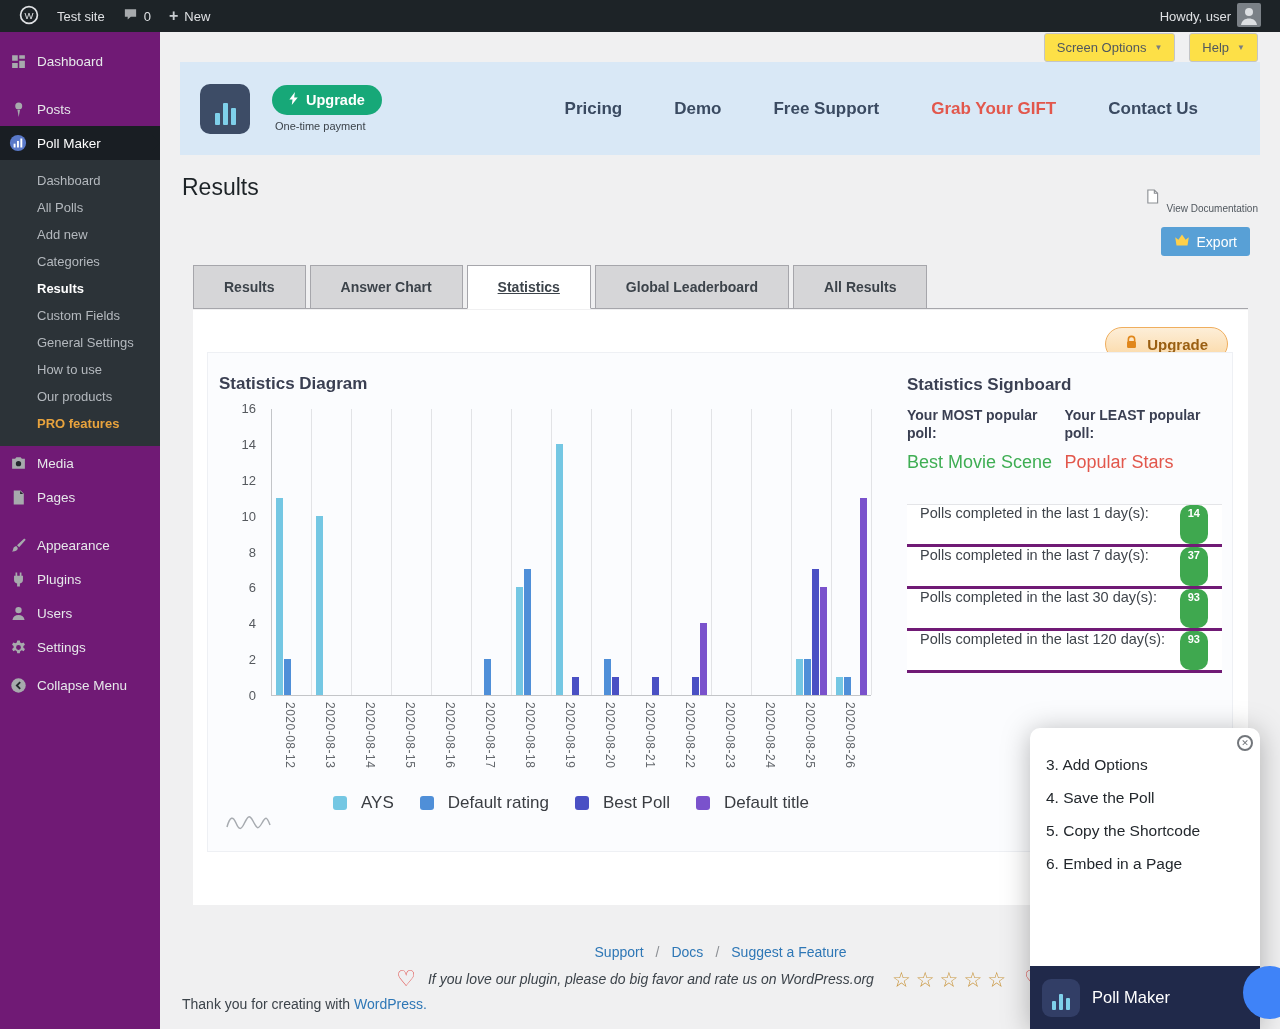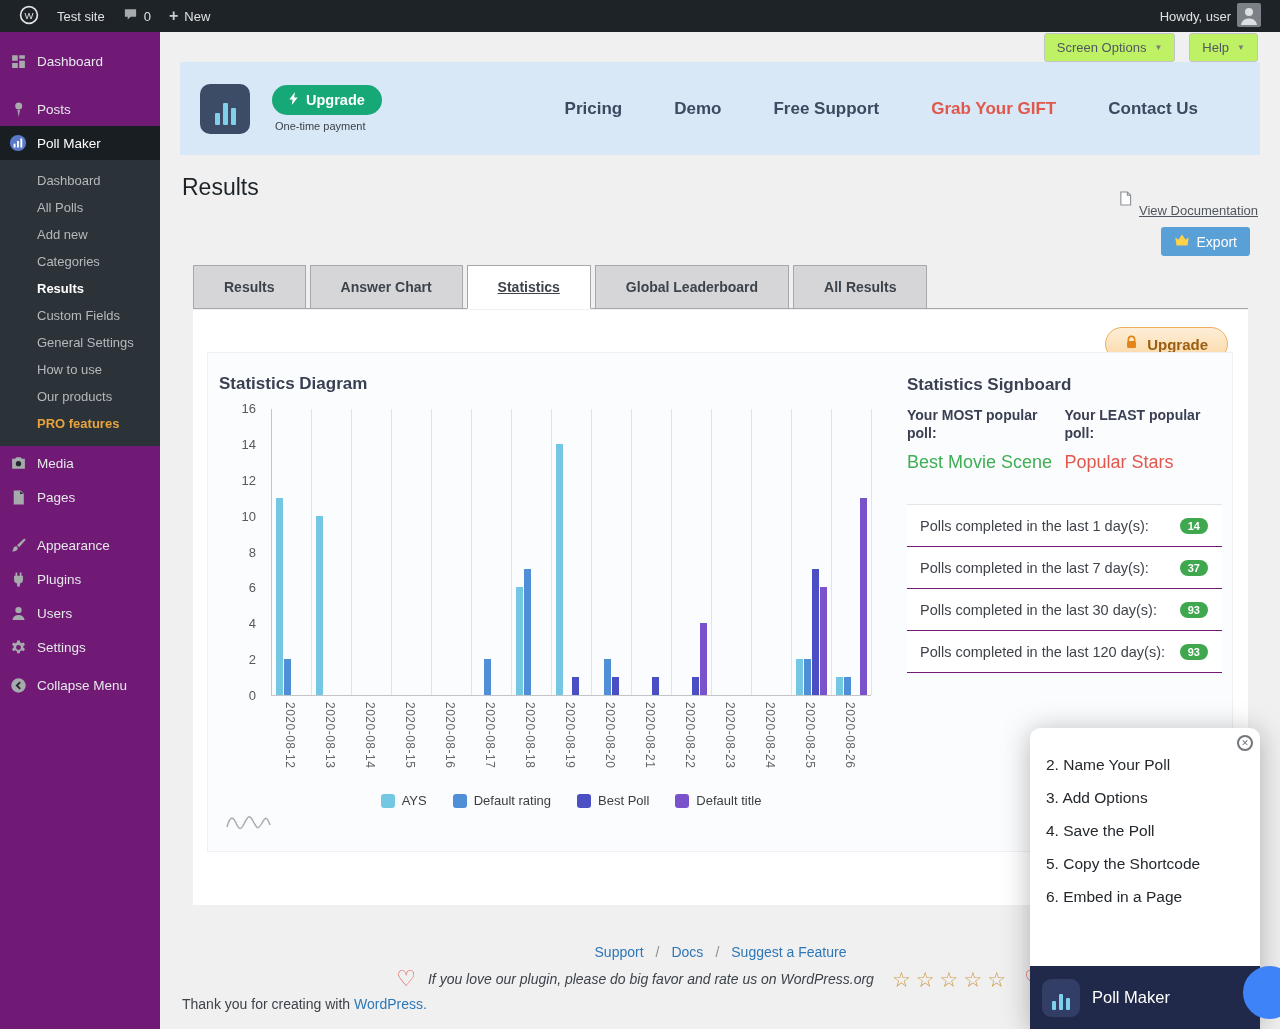--- a/index.html
+++ b/index.html
@@ -26,40 +26,40 @@
   .submenu-item { height:27px; display:flex; align-items:center; padding:0 10px 0 37px;
     font-size:13px; color:#b4b9be; cursor:pointer; }
   .submenu-item.active { color:#fff; font-weight:bold; }
   .submenu-item.highlight { color:#e8a33d; font-weight:bold; }
   #collapse-item { margin-top:4px; }
 
   
   #content { position:absolute; top:32px; left:160px; width:1120px; height:997px; z-index:10; }
 
   #screen-options-row { position:absolute; top:1px; right:22px; display:flex; gap:14px; }
-  .chrome-btn { background:#bef264; border:1px solid #c3c4c7; border-radius:3px; height:29px;
+  .chrome-btn { background:#fde047; border:1px solid #c3c4c7; border-radius:3px; height:29px;
     padding:0 12px; font-size:13px; color:#50575e; display:flex; align-items:center; gap:8px; cursor:pointer; }
   .caret { font-size:8px; color:#787c82; }
 
   #banner { position:absolute; top:30px; left:20px; right:20px; height:93px; background:#d9e8f6;
     display:flex; align-items:center; padding:0 62px 0 20px; }
   .pm-logo { width:50px; height:50px; border-radius:10px; background:#3d4c66;
     display:flex; align-items:flex-end; justify-content:center; gap:3px; padding-bottom:9px; flex:none; }
   .pm-bar { width:5px; background:#7fd0ea; border-radius:1px; }
   .pm-b1 { height:12px; } .pm-b2 { height:22px; } .pm-b3 { height:17px; }
   #upgrade-wrap { margin-left:22px; }
   #banner-upgrade-btn { display:flex; align-items:center; gap:7px; background:#17a878; color:#fff;
     font-weight:bold; font-size:14.5px; border:none; border-radius:16px; padding:7px 17px; cursor:pointer; }
   #upgrade-sub { font-size:11px; color:#3c434a; margin-top:5px; padding-left:3px; }
   #banner-links { margin-left:auto; display:flex; gap:52px; align-items:center; }
   .banner-link { font-size:17px; font-weight:600; color:#3a4a61; cursor:pointer; white-space:nowrap; }
 
   #page-title { position:absolute; top:142px; left:22px; font-size:23px; font-weight:500; color:#1d2327; }
   #view-doc { position:absolute; top:151px; right:22px; display:flex; align-items:center; gap:7px; }
-  #view-doc span.vd-text { font-size:13px; color:#50575e; text-decoration:underline; cursor:pointer;margin-top:20px; }
+  #view-doc span.vd-text { font-size:10px; color:#50575e; cursor:pointer;margin-top:20px; }
 
   #export-btn { position:absolute; top:195px; right:30px; height:29px; display:flex; align-items:center;
     gap:7px; background:#58a0d6; color:#fff; font-size:14px; border:none; border-radius:3px;
     padding:0 13px; cursor:pointer; }
 
   #tabs { position:absolute; top:233px; left:33px; right:32px; height:44px; display:flex; gap:4px;
     border-bottom:1px solid #a6a6ab; }
   .tab { height:44px; margin-bottom:-1px; display:flex; align-items:center; padding:0 30px;
     background:#d6d6d8; border:1px solid #a6a6ab; font-size:14px; font-weight:bold; color:#3c434a; cursor:pointer; }
   .tab.active { background:#fff; border-bottom-color:#fff; text-decoration:underline; }
@@ -75,35 +75,35 @@
   #plot { position:absolute; top:56px; left:63px; width:600px; height:287px;
     border-left:1px solid #c3c5c8; border-bottom:1px solid #c3c5c8; }
   .gridline { position:absolute; top:0; bottom:0; width:1px; background:#e2e3e6; }
   .bar { position:absolute; bottom:0; }
   #ylabels { position:absolute; top:56px; left:8px; width:48px; height:287px; }
   .ylab { position:absolute; right:8px; width:40px; text-align:right; font-size:13px; color:#55595e; }
   #xlabels { position:absolute; top:349px; left:63px; width:600px; height:86px; }
   .xlab { position:absolute; top:0; writing-mode:vertical-rl; font-size:12px; color:#63676c; letter-spacing:.5px; }
   #legend { position:absolute; top:440px; left:63px; width:600px; display:flex; justify-content:center;
     gap:26px; align-items:center; }
-  .legend-item { display:flex; align-items:center; gap:7px; font-size:13px; color:#3a3d42; }
+  .legend-item { display:flex; align-items:center; gap:14px; font-size:17px; color:#3a3d42; }
   .swatch { width:14px; height:14px; border-radius:3px; display:inline-block; }
   #squiggle { position:absolute; left:18px; top:458px; }
 
   #signboard { position:absolute; left:699px; top:22px; width:315px; height:345px; }
   #sb-title { font-size:17px; font-weight:bold; color:#3a3f52; }
   #sb-cols { position:absolute; top:32px; left:0; right:0; display:flex; }
   .sb-col { width:170px; }
   .sb-col-label { font-size:14px; font-weight:bold; color:#3a3f52; line-height:1.25; width:145px; }
   .sb-col-value { margin-top:10px; font-size:18px; }
   #sb-most-value { color:#3fae54; }
   #sb-least-value { color:#e2574c; }
   #sb-rows { position:absolute; top:129px; left:0; right:0; border-top:1px solid #e4e5e8; background:#fff; }
-  .sb-row { height:42px; display:flex; align-items:center; justify-content:space-between;
-    border-bottom:1px solid #701a75; padding:0 14px 0 13px; }
+  .sb-row { height:42px; display:flex; justify-content:space-between;
+    border-bottom:3px solid #701a75; padding:0 14px 0 13px; }
   .sb-label { font-size:14.5px; color:#3f444b; }
   .sb-badge { min-width:16px; padding:2px 8px; background:#3fa84f; border-radius:10px; color:#fff;
     font-size:11px; font-weight:bold; text-align:center; }
 
   #footer-links { position:absolute; top:912px; left:33px; right:32px; display:flex; justify-content:center;
     gap:12px; align-items:center; font-size:14px; }
   .footer-link { color:#2e77b6; cursor:pointer; }
   .slash { color:#8c8f94; }
   #rate-row { position:absolute; top:936px; left:0; right:0; display:flex; justify-content:center;
     align-items:center; gap:12px; }
@@ -513,21 +513,20 @@
       <span>Collapse Menu</span>
     </div>
   </div>
 
   <div id="chat-circle"></div>
 
   <div id="steps-widget">
     <div class="steps-card">
       <div id="widget-close">✕</div>
       <ol id="widget-steps">
-          <li>2. Name Your Poll</li>
           <li>3. Add Options</li>
           <li>4. Save the Poll</li>
           <li>5. Copy the Shortcode</li>
           <li>6. Embed in a Page</li>
         </ol>
     </div>
     <div class="widget-footer">
       <div class="pm-logo">
         <span class="pm-bar pm-b1"></span>
           <span class="pm-bar pm-b2"></span>

